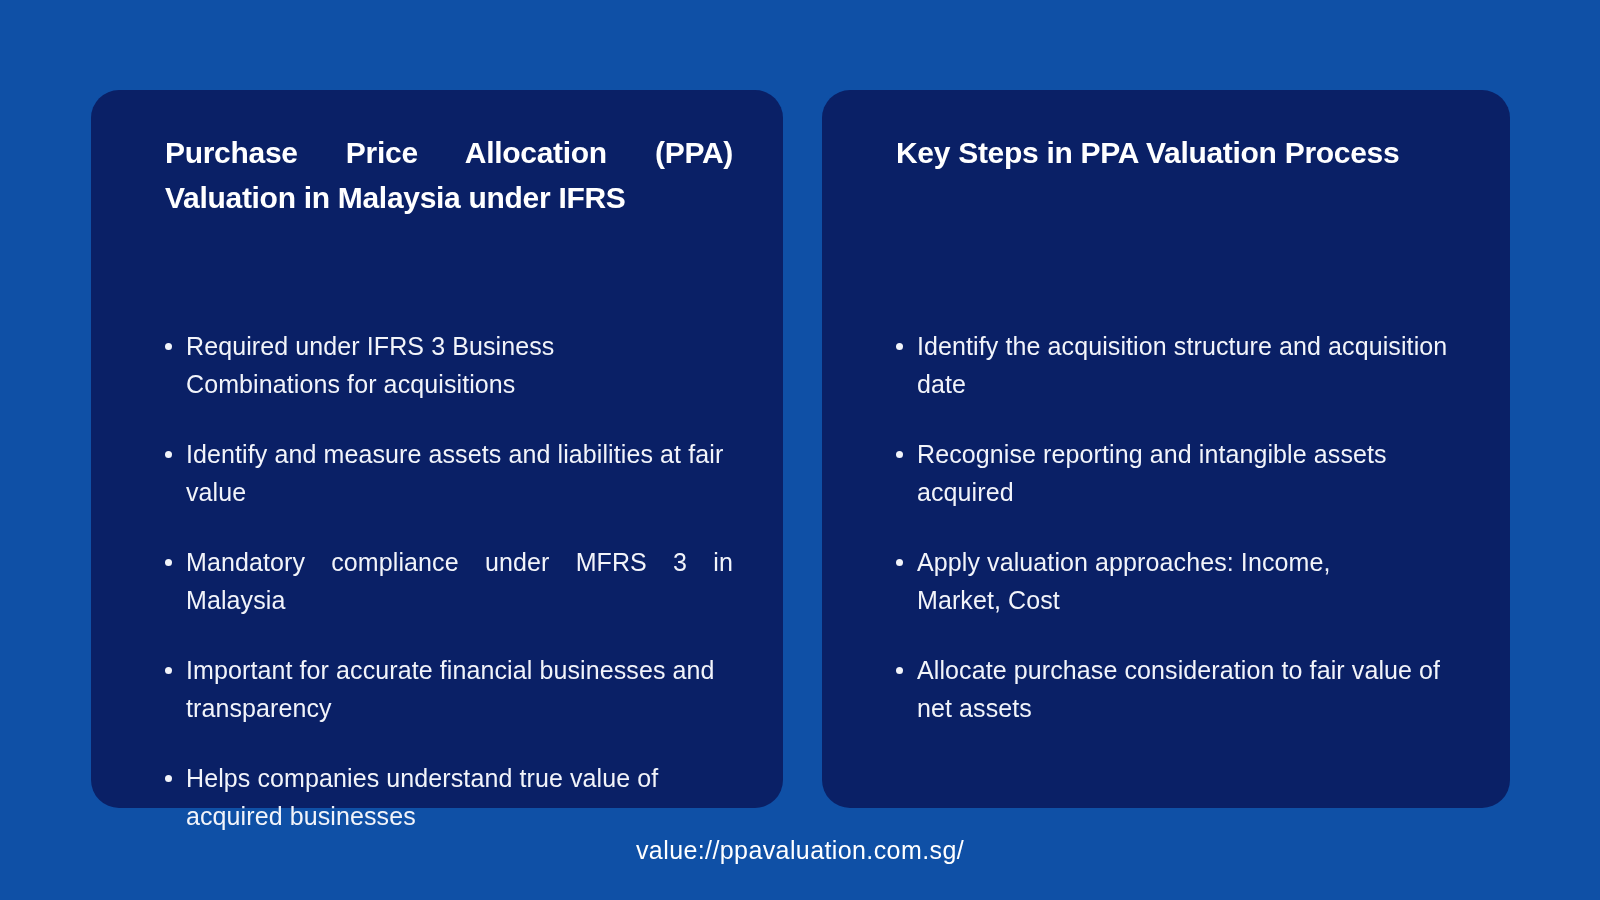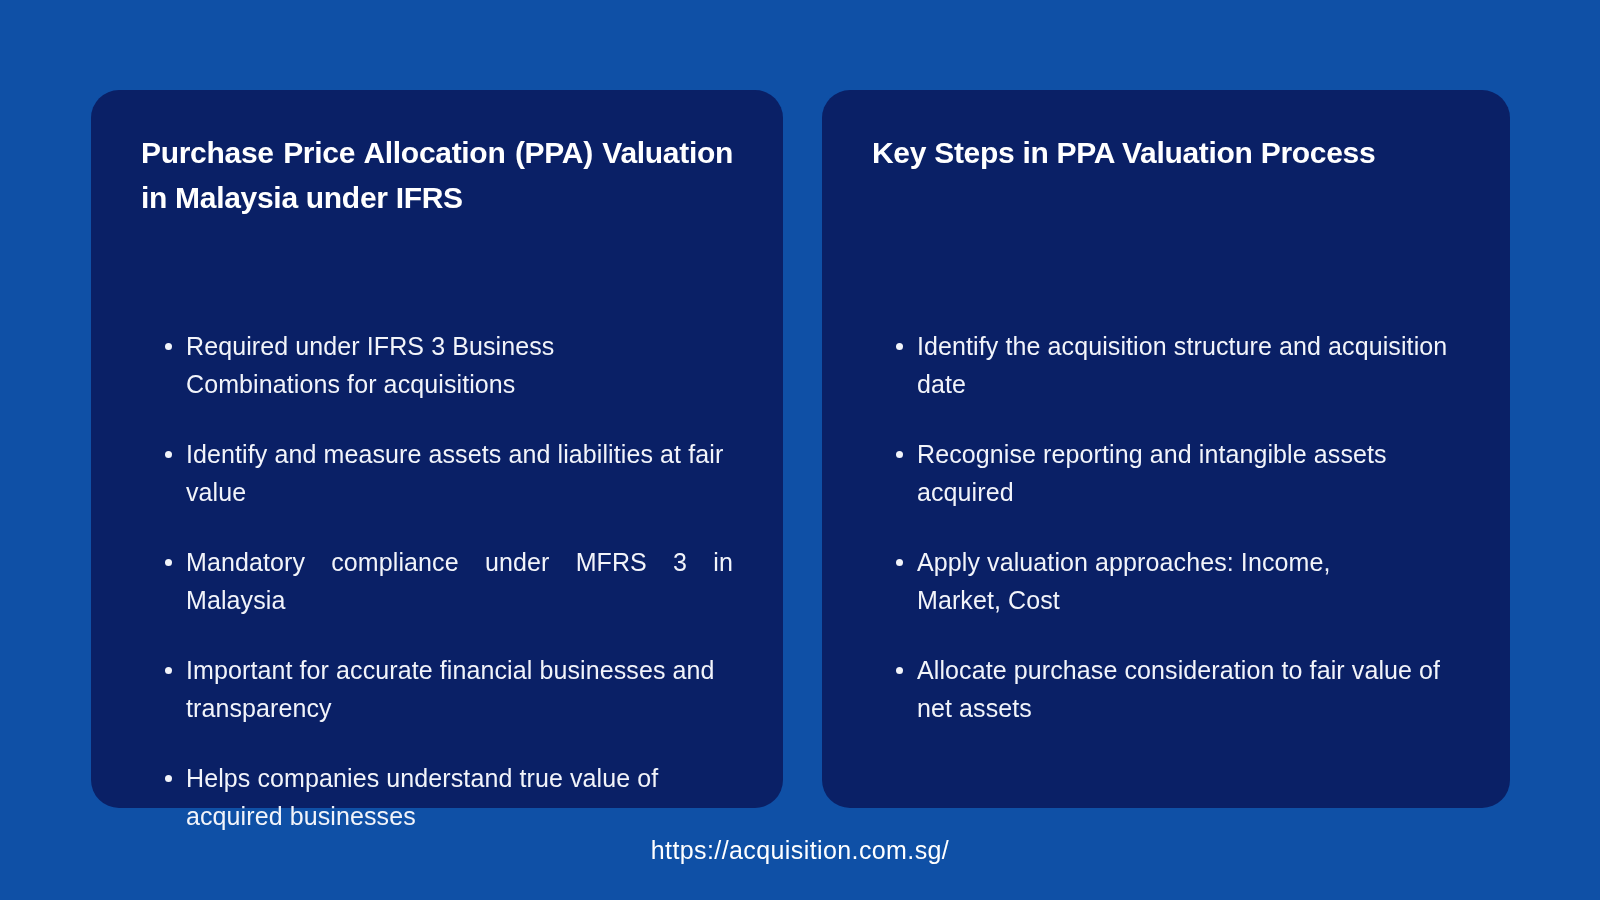--- a/index.html
+++ b/index.html
@@ -27,21 +27,21 @@
     top: 90px;
     height: 718px;
     background: var(--card-color, #0A2066);
     border-radius: 28px;
   }
 
   .card-left  { left: 91px;  width: 692px; }
   .card-right { left: 822px; width: 688px; }
 
   .card-title {
-    margin: 40px 50px 0 50px;
+    margin: 40px 50px 0 74px;
     font-size: 30px;
     line-height: 45px;
     font-weight: bold;
     letter-spacing: -0.3px;
     color: var(--heading-color, #FFFFFF);
   }
 
   .card-left .card-title {
     text-align: justify;
   }
@@ -116,16 +116,16 @@
     <h2 class="card-title">Key Steps in PPA Valuation Process</h2>
     <ul class="bullet-list">
       <li>Identify the acquisition structure and acquisition date</li>
       <li>Recognise reporting and intangible assets acquired</li>
       <li>Apply valuation approaches: Income, Market, Cost</li>
       <li>Allocate purchase consideration to fair value of net assets</li>
     </ul>
   </section>
 
   <div class="footer">
-    <span class="footer-url">https://acquisition.com.sg/</span>
+    <span class="footer-url">value://ppavaluation.com.sg/</span>
   </div>
 
 </div>
 
 </body></html>

